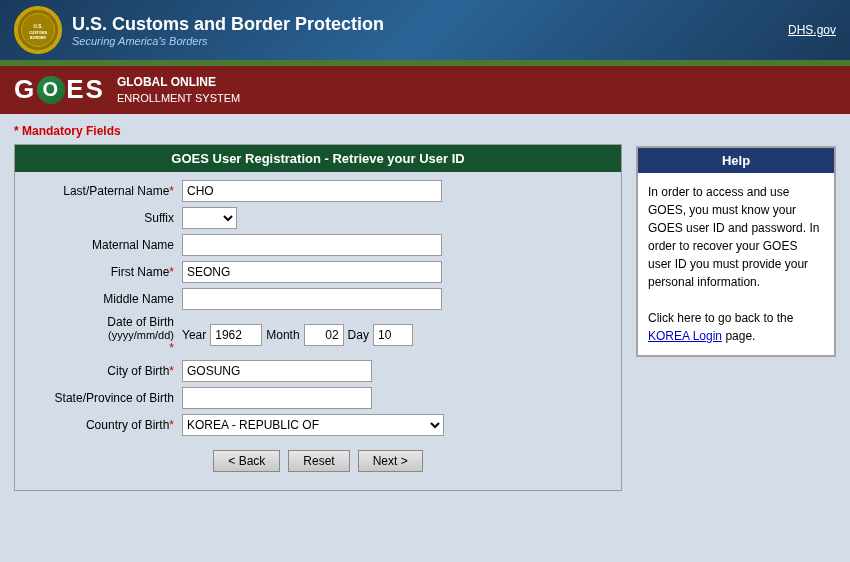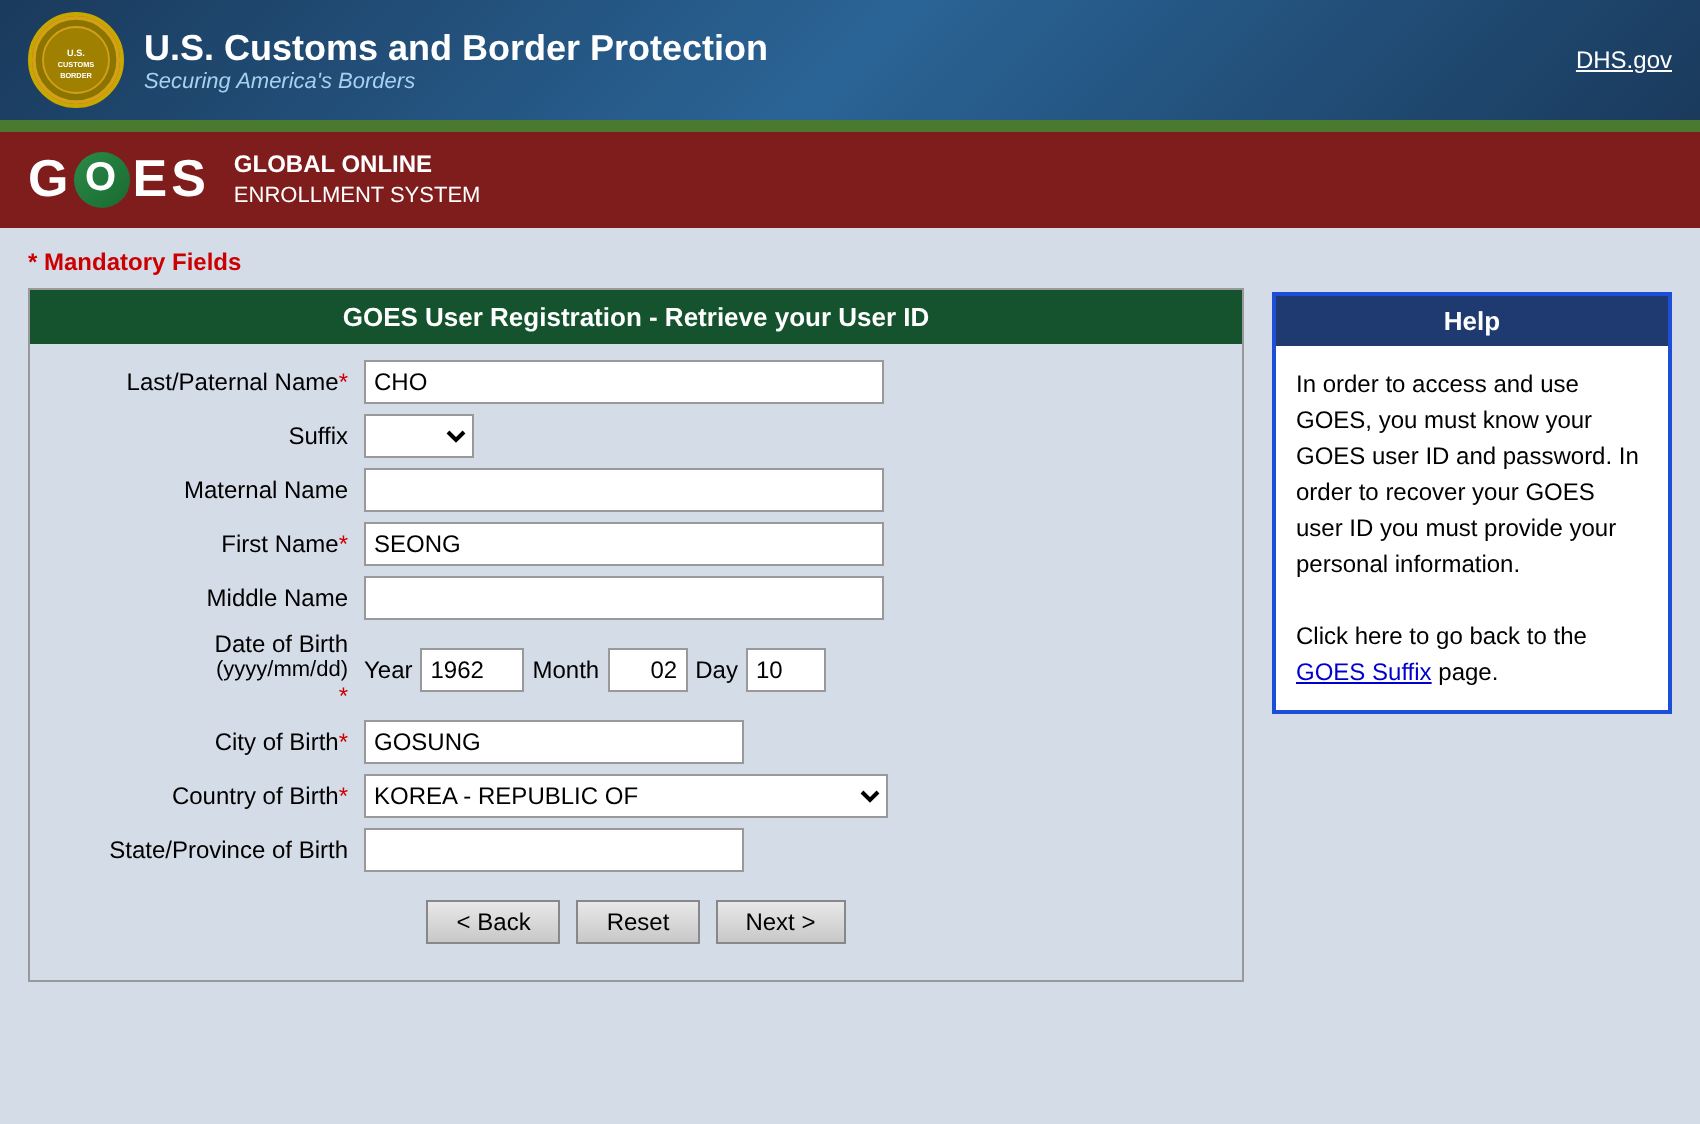--- a/index.html
+++ b/index.html
@@ -90,21 +90,21 @@
     
     .button-row { display: flex; justify-content: center; gap: 8px; margin-top: 14px; padding-bottom: 10px; }
     .btn {
       background: linear-gradient(to bottom, #e8e8e8, #c8c8c8);
       border: 1px solid #888; padding: 3px 14px; font-size: 12px;
       cursor: pointer; color: #000;
     }
 
     
     .help-panel {
-      width: 200px; border: 2px solid #1d4ed8; background: white; flex-shrink: 0;
+      width: 200px; border: 2px solid #a3a3a3; background: white; flex-shrink: 0;
       margin-top: 22px;
     }
     .help-title {
       background: #1e3a70; color: white; text-align: center;
       padding: 5px; font-size: 13px; font-weight: bold;
     }
     .help-body { padding: 10px; font-size: 12px; line-height: 1.5; color: #000; }
     .help-link { color: #0000cc; text-decoration: underline; cursor: pointer; }
   </style>
 </head>
@@ -201,51 +201,51 @@
         </div>
 
         <div class="form-row">
           <div class="form-label">
             <span>City of Birth</span><span class="required">*</span>
           </div>
           <input type="text" class="form-input" value="GOSUNG" style="width: 190px;">
         </div>
 
         <div class="form-row">
+          <div class="form-label">State/Province of Birth</div>
+          <input type="text" class="form-input" value="" style="width: 190px;">
+        </div>
+
+        <div class="form-row">
           <div class="form-label">
             <span>Country of Birth</span><span class="required">*</span>
           </div>
           <select class="country-select">
             <option selected="">KOREA - REPUBLIC OF</option>
             <option>UNITED STATES</option>
             <option>CANADA</option>
             <option>MEXICO</option>
           </select>
-        </div>
-
-        <div class="form-row">
-          <div class="form-label">State/Province of Birth</div>
-          <input type="text" class="form-input" value="" style="width: 190px;">
         </div>
 
         <div class="button-row">
           <button class="btn">&lt; Back</button>
           <button class="btn">Reset</button>
           <button class="btn">Next &gt;</button>
         </div>
 
       </div>
     </div>
   </div>
 
   <div class="help-panel">
     <div class="help-title">Help</div>
     <div class="help-body">
       <p>
         <span>In order to access and use GOES, you must know your GOES user ID and password. In order to recover your GOES user ID you must provide your personal information.</span>
       </p>
       <br>
       <p>
-        <span>Click here to go back to the </span><a class="help-link">GOES Suffix</a><span> page.</span>
+        <span>Click here to go back to the </span><a class="help-link">KOREA Login</a><span> page.</span>
       </p>
     </div>
   </div>
 </div>
 
 </body></html>

